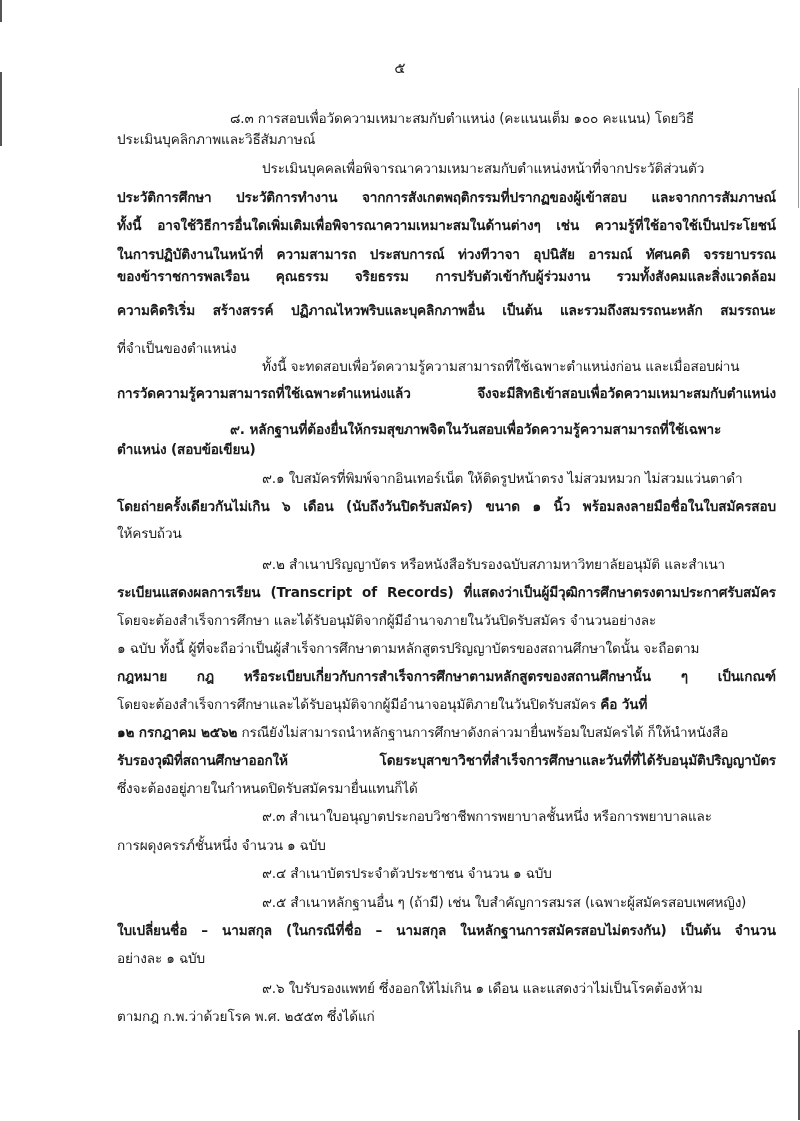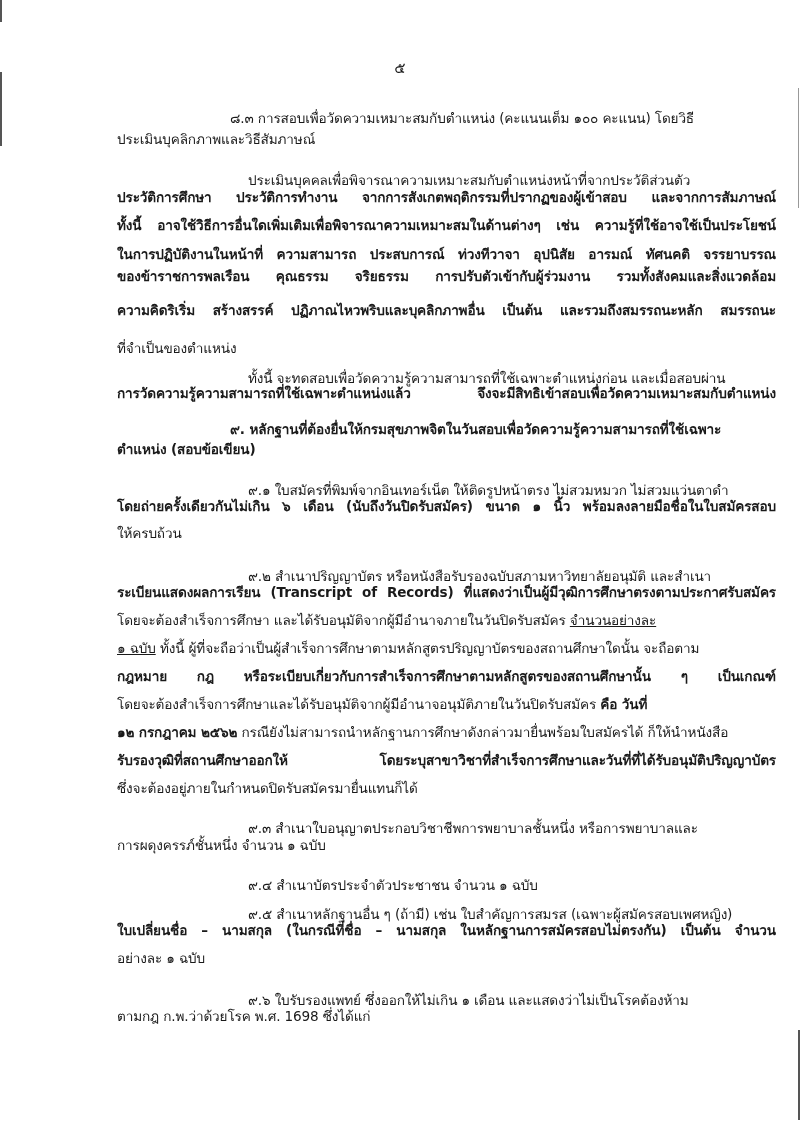--- a/index.html
+++ b/index.html
@@ -12,24 +12,24 @@
   .page-num {
     position: absolute; left: 0; width: 800px; top: 56px; text-align: center;
     font-size: 15px;
   }
   .line {
     position: absolute; font-size: 13.6px; line-height: 24px; white-space: nowrap;
     letter-spacing: -0.15px;
   }
   .l0 { left: 117px; }
   .l1 { left: 230px; margin-top: 8px; }
-  .l2 { left: 248px; margin-top: 12px; }
+  .l2 { left: 262px; }
   .justify { width: 659px; text-align: justify; text-align-last: justify; white-space: normal; font-weight: bold; }
   .bold { font-weight: bold; }
-  .u { text-decoration: underline; }
+  .u { }
   .scan-mark { position: absolute; background: #555; }
 </style>
 </head>
 <body>
 
 <div class="page">
 
   <div class="scan-mark" style="left:0;top:0;width:2px;height:22px;"></div>
   <div class="scan-mark" style="left:0;top:72px;width:2px;height:74px;"></div>
   <div class="scan-mark" style="left:798px;top:88px;width:1px;height:120px;background:#999;"></div>
@@ -79,14 +79,14 @@
   <div class="line l2" style="top:804px">๙.๓ สำเนาใบอนุญาตประกอบวิชาชีพการพยาบาลชั้นหนึ่ง หรือการพยาบาลและ</div>
   <div class="line l0" style="top:833px">การผดุงครรภ์ชั้นหนึ่ง จำนวน ๑ ฉบับ</div>
 
   <div class="line l2" style="top:861px">๙.๔ สำเนาบัตรประจำตัวประชาชน  จำนวน ๑ ฉบับ</div>
 
   <div class="line l2" style="top:890px">๙.๕ สำเนาหลักฐานอื่น ๆ (ถ้ามี) เช่น ใบสำคัญการสมรส (เฉพาะผู้สมัครสอบเพศหญิง)</div>
   <div class="line l0 justify" style="top:918px">ใบเปลี่ยนชื่อ – นามสกุล (ในกรณีที่ชื่อ – นามสกุล ในหลักฐานการสมัครสอบไม่ตรงกัน) เป็นต้น จำนวน</div>
   <div class="line l0" style="top:946px">อย่างละ ๑ ฉบับ</div>
 
   <div class="line l2" style="top:976px">๙.๖ ใบรับรองแพทย์ ซึ่งออกให้ไม่เกิน ๑ เดือน และแสดงว่าไม่เป็นโรคต้องห้าม</div>
-  <div class="line l0" style="top:1004px">ตามกฎ ก.พ.ว่าด้วยโรค พ.ศ. 1698 ซึ่งได้แก่</div>
+  <div class="line l0" style="top:1004px">ตามกฎ ก.พ.ว่าด้วยโรค พ.ศ. ๒๕๕๓ ซึ่งได้แก่</div>
 </div>
 
 </body></html>

